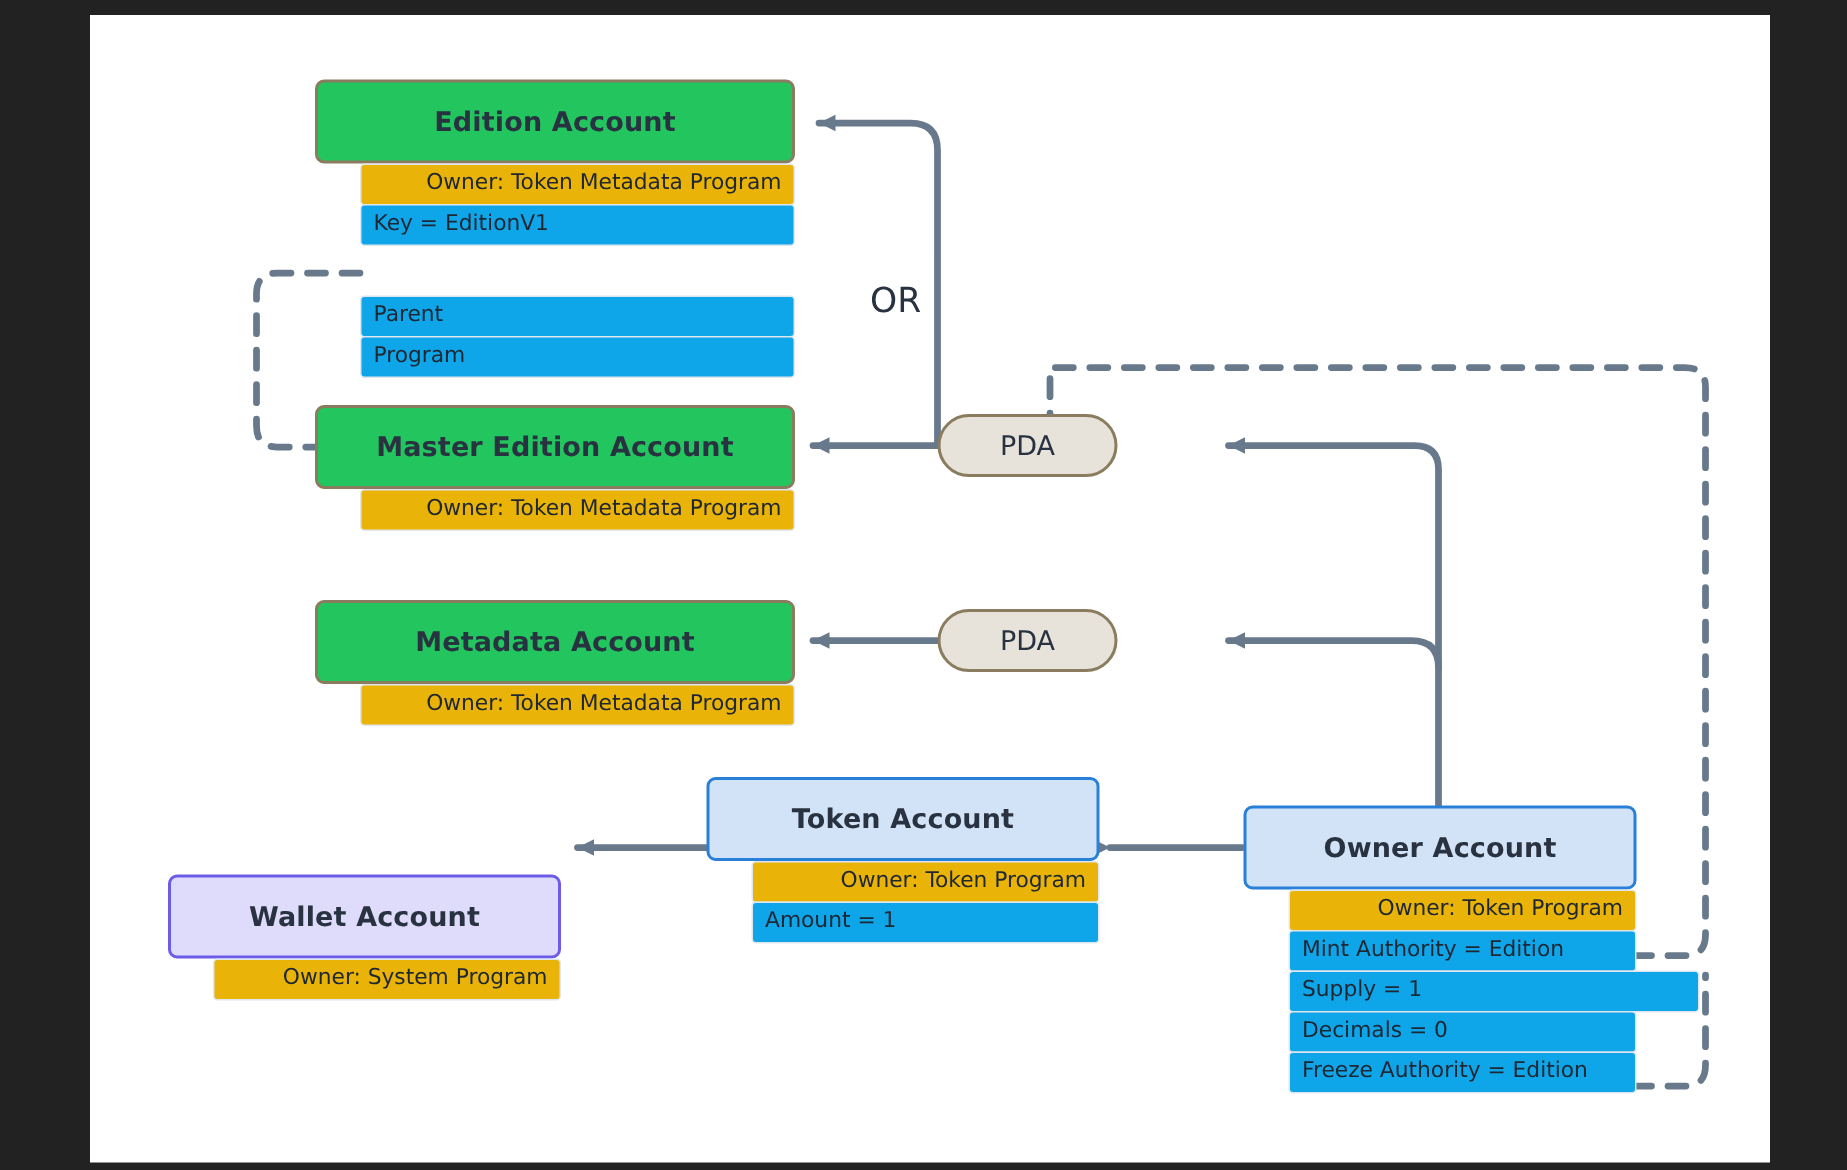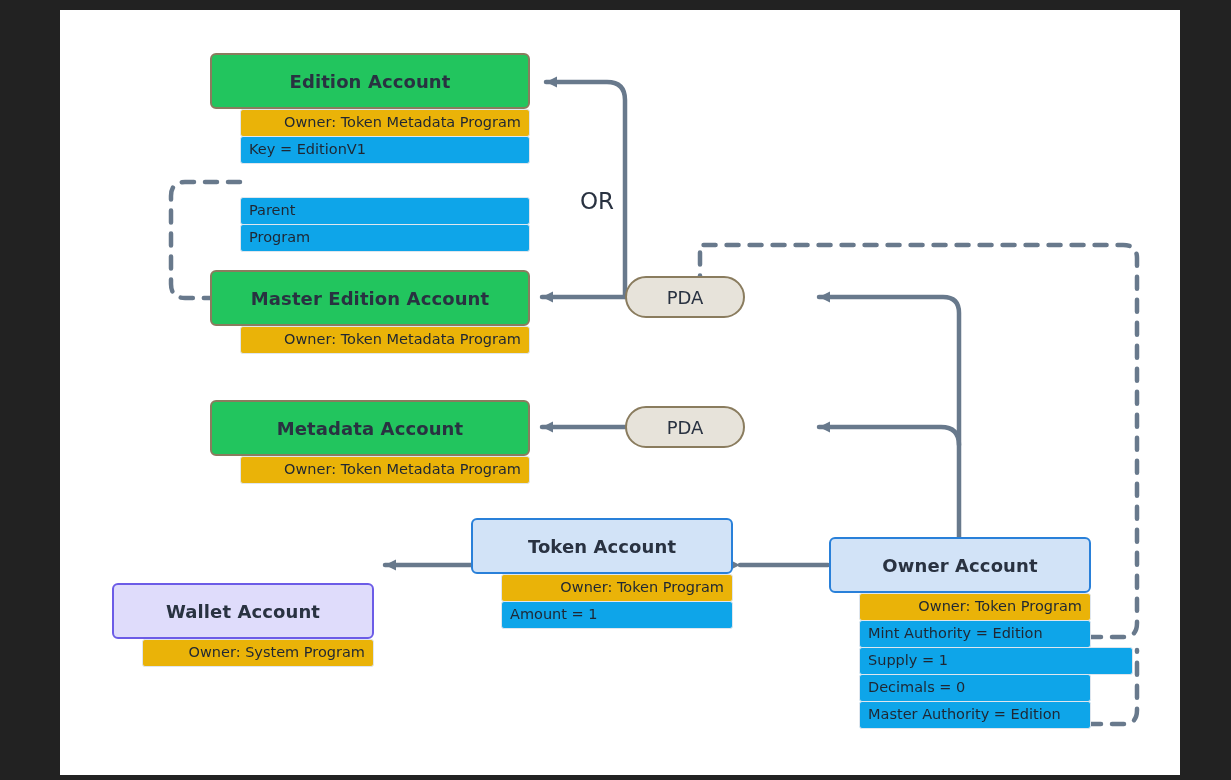--- a/index.html
+++ b/index.html
@@ -206,21 +206,21 @@
       </div>
     </div>
 
     <div class="node" style="left:769px; top:527px; width:262px;">
       <div class="node-head head-blue">Owner Account</div>
       <div class="attrs">
         <div class="attr owner" style="margin-left:30px; width:232px;">Owner: Token Program</div>
         <div class="attr" style="margin-left:30px; width:232px;">Mint Authority = Edition</div>
         <div class="attr" style="margin-left:30px; width:274px;">Supply = 1</div>
         <div class="attr" style="margin-left:30px; width:232px;">Decimals = 0</div>
-        <div class="attr" style="margin-left:30px; width:232px;">Master Authority = Edition</div>
+        <div class="attr" style="margin-left:30px; width:232px;">Freeze Authority = Edition</div>
       </div>
     </div>
 
     <div class="pda" style="left:565px; top:266px;">PDA</div>
 
     <div class="pda" style="left:565px; top:396px;">PDA</div>
 
     <div class="or-label" style="left:516px; top:179px;">OR</div>
 
   </div>

